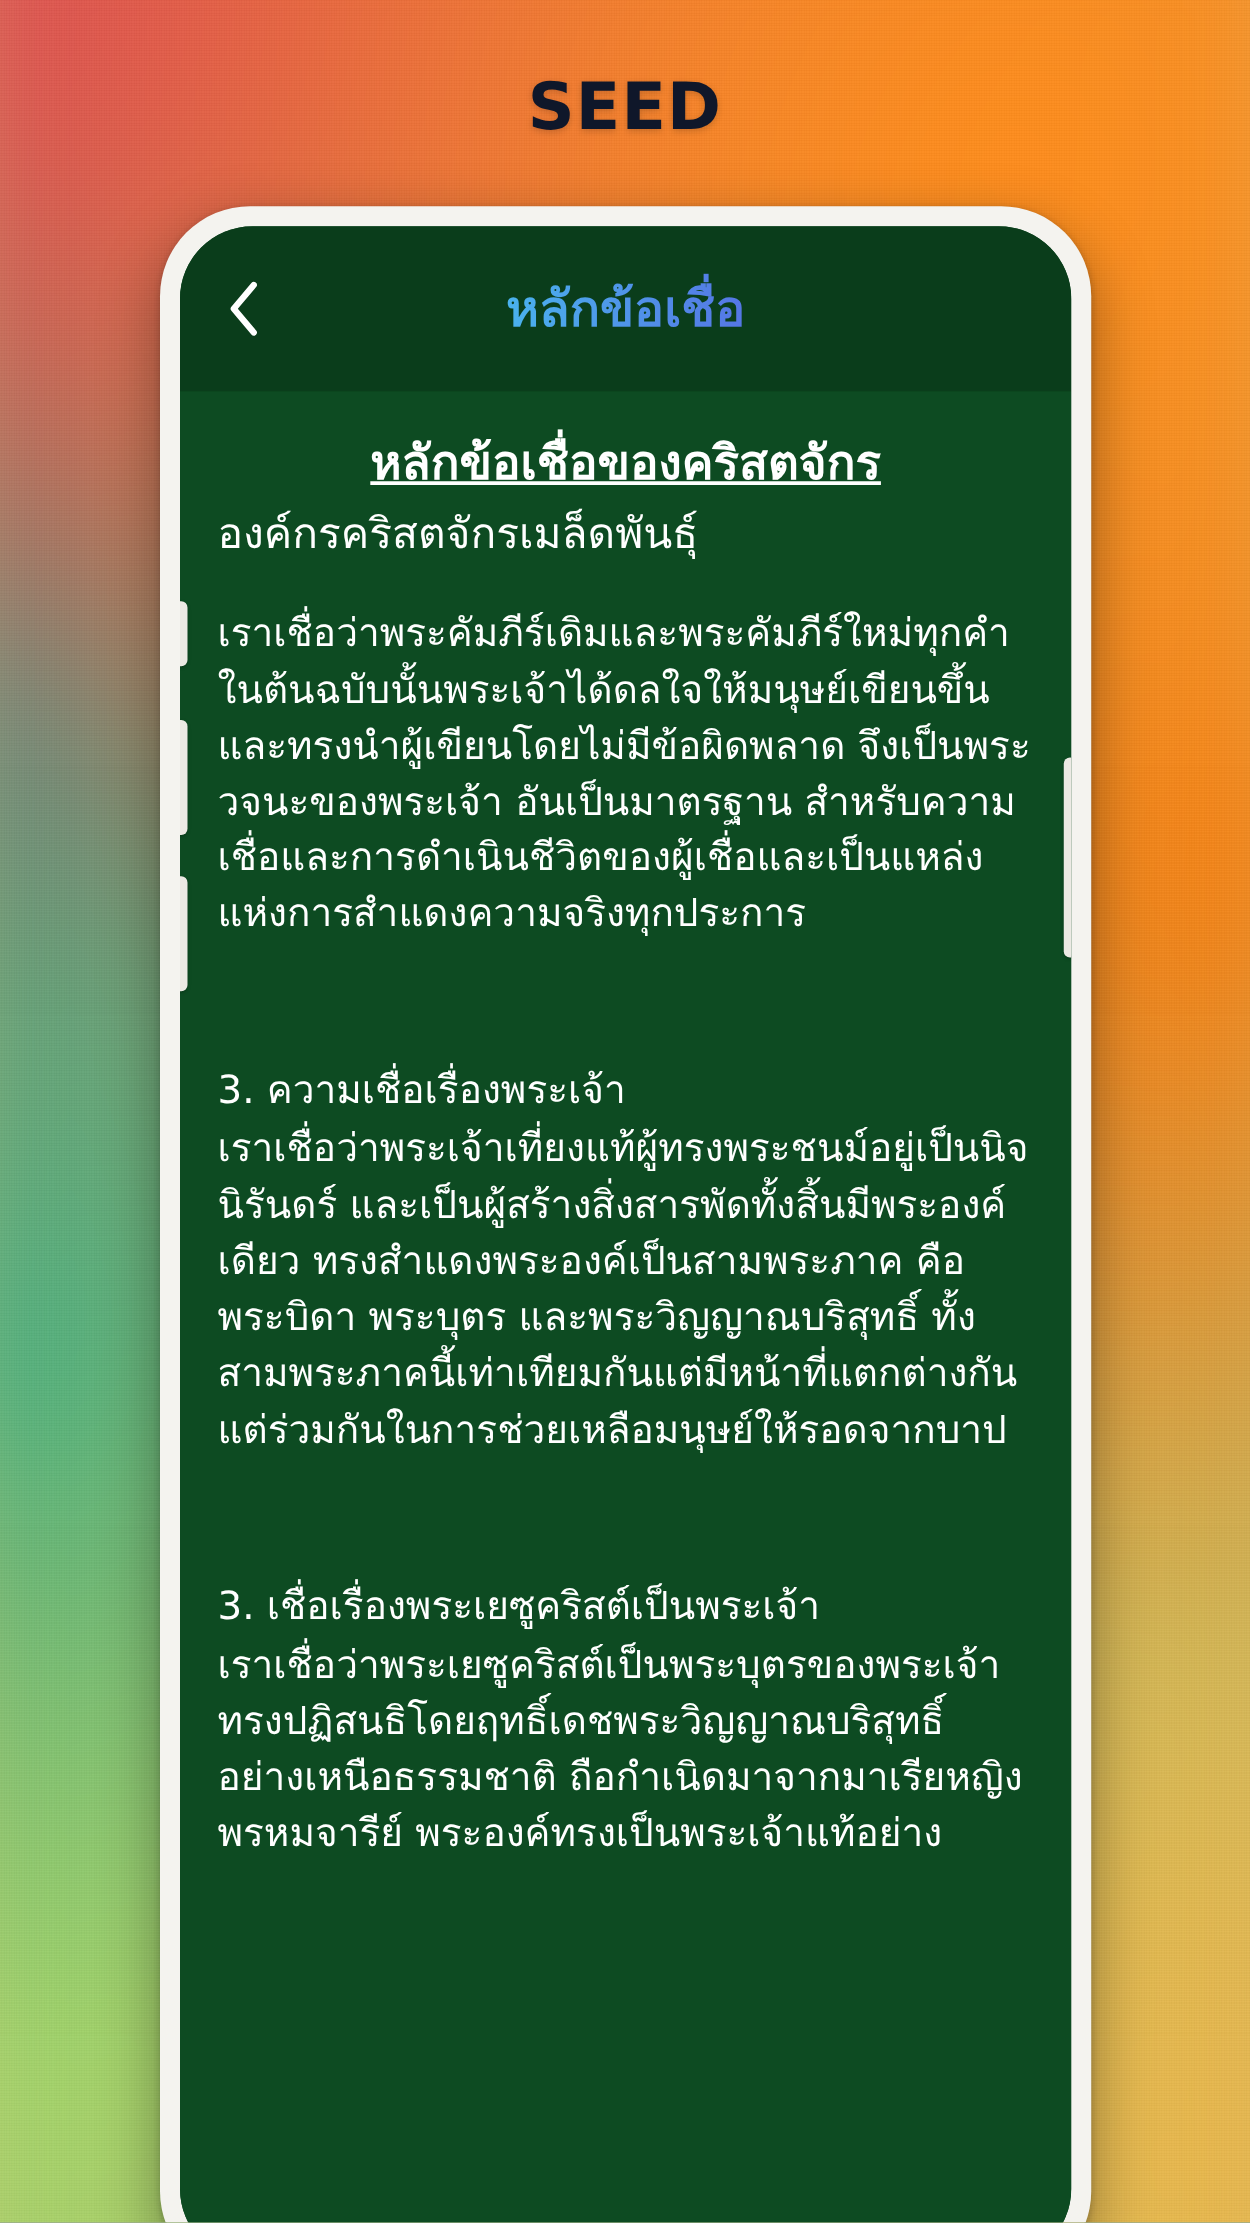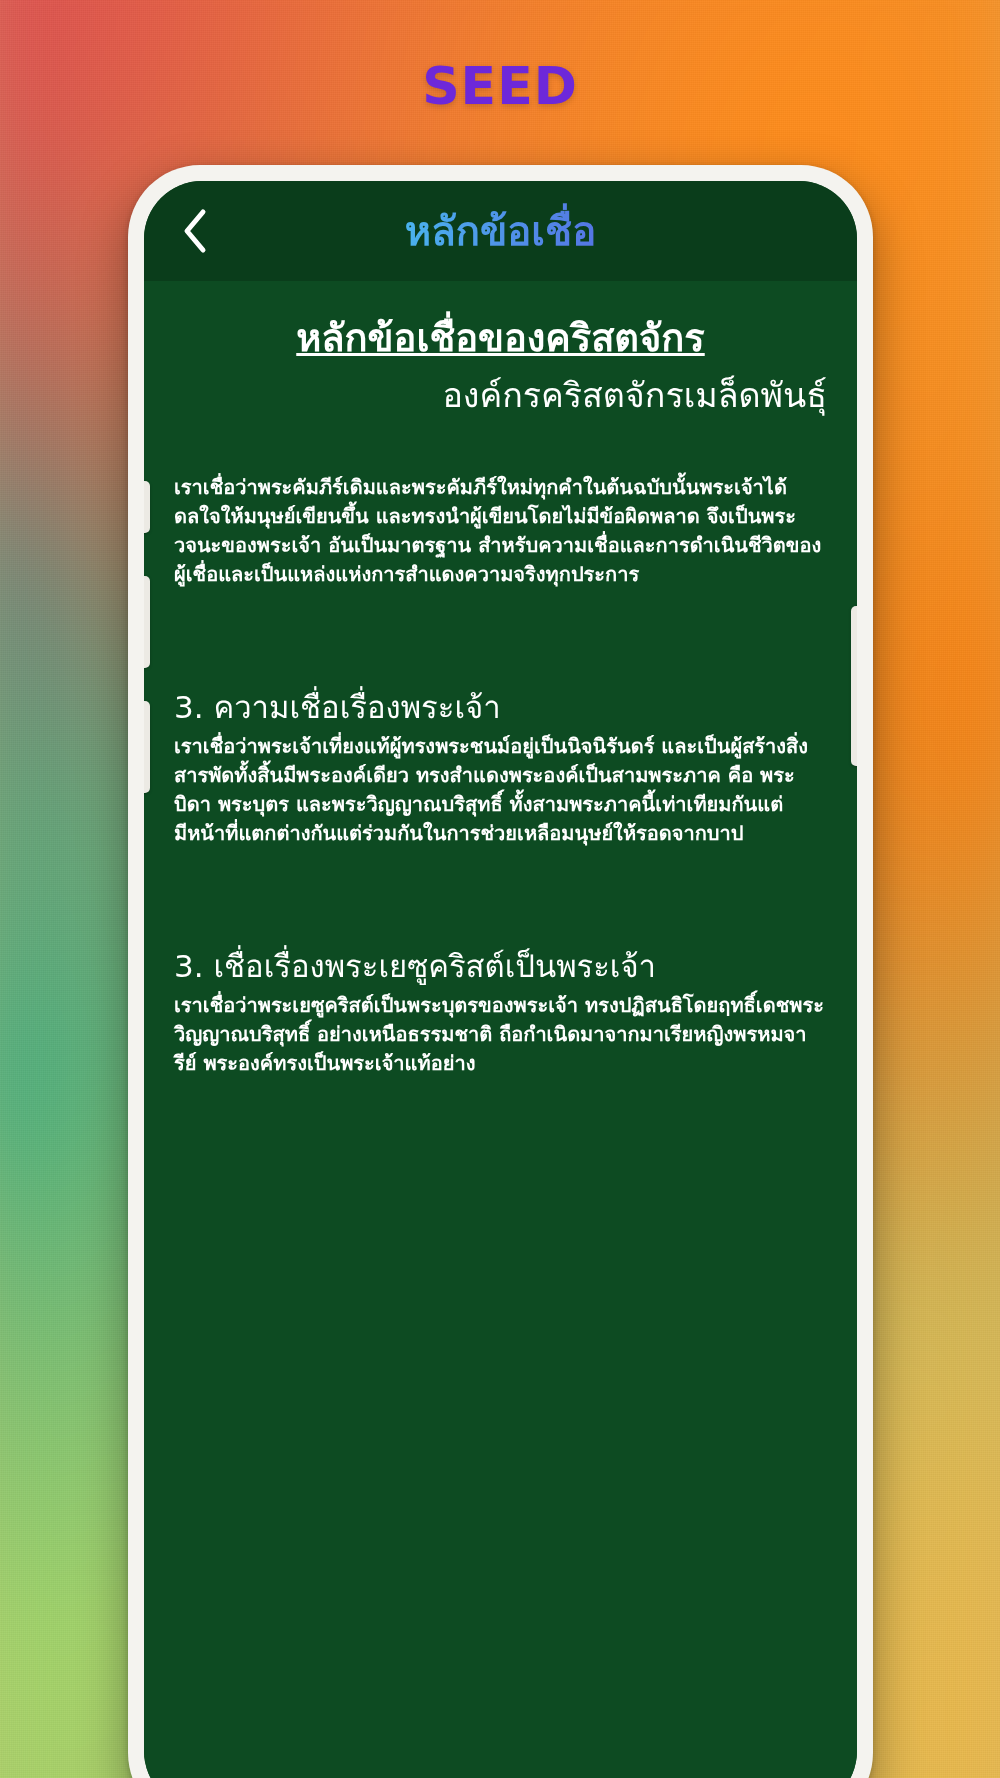--- a/index.html
+++ b/index.html
@@ -50,21 +50,21 @@
   .app-title {
     position: absolute;
     top: 56px;
     left: 0;
     width: 100%;
     text-align: center;
     font-family: "DejaVu Sans", sans-serif;
     font-size: 52px;
     font-weight: bold;
     letter-spacing: 1px;
-    color: #6d28d9;
+    color: #0f172a;
     text-shadow: 0 2px 6px rgba(0,0,0,0.18);
   }
 
   
   .phone {
     position: absolute;
     left: 128px;
     top: 165px;
     width: 745px;
     height: 1660px;
@@ -90,21 +90,21 @@
     box-shadow: 0 1px 3px rgba(0,0,0,0.25);
   }
   .btn-mute  { left: -4px; top: 300px;  width: 10px; height: 52px; }
   .btn-volup { left: -4px; top: 395px;  width: 10px; height: 92px; }
   .btn-voldn { left: -4px; top: 520px;  width: 10px; height: 92px; }
   .btn-power { right: -4px; top: 425px; width: 10px; height: 160px; }
 
   
   .nav-bar {
     position: relative;
-    height: 100px;
+    height: 132px;
     background: #0a3d1b;
     display: flex;
     align-items: center;
     padding: 0 28px;
   }
   .back-btn {
     width: 46px;
     height: 52px;
     display: flex;
     align-items: center;
@@ -136,37 +136,36 @@
 
   .doc-title {
     text-align: center;
     font-size: 38px;
     font-weight: bold;
     line-height: 1.25;
     margin-bottom: 10px;
     text-decoration: underline;
   }
   .doc-subtitle {
-    text-align: right;
+    text-align: left;
     font-size: 34px;
     line-height: 1.3;
-    margin-bottom: 56px;
+    margin-bottom: 36px;
     font-weight: normal;
   }
 
   .section { margin-bottom: 96px; }
   .section-heading {
     font-size: 31px;
     line-height: 1.45;
     margin-bottom: 2px;
   }
   .section-body {
-    font-size: 20px;
+    font-size: 31px;
     line-height: 1.45;
-    font-weight: bold;
   }
 </style>
 </head>
 <body>
 
 <div id="stage">
 
   <div class="bg-layer bg-base"></div>
   <div class="bg-layer bg-grain"></div>
 

